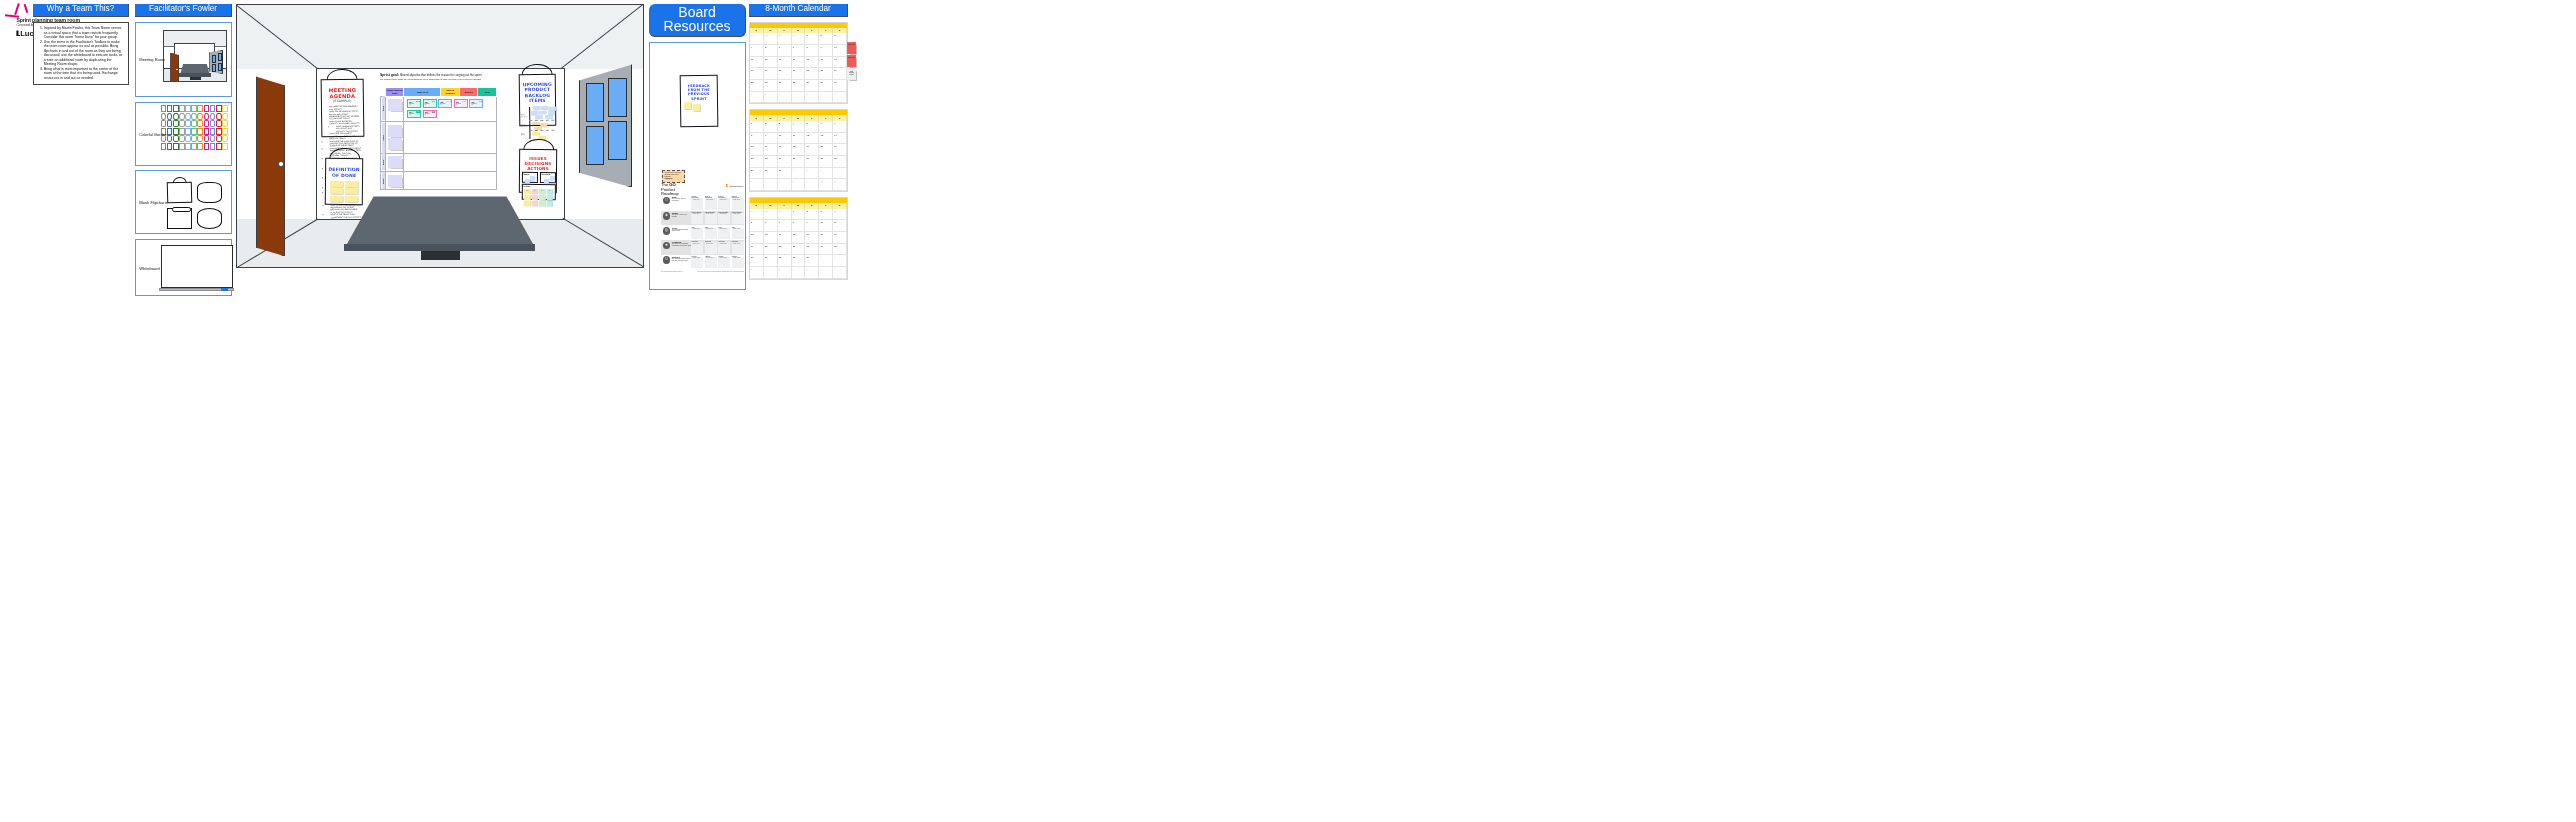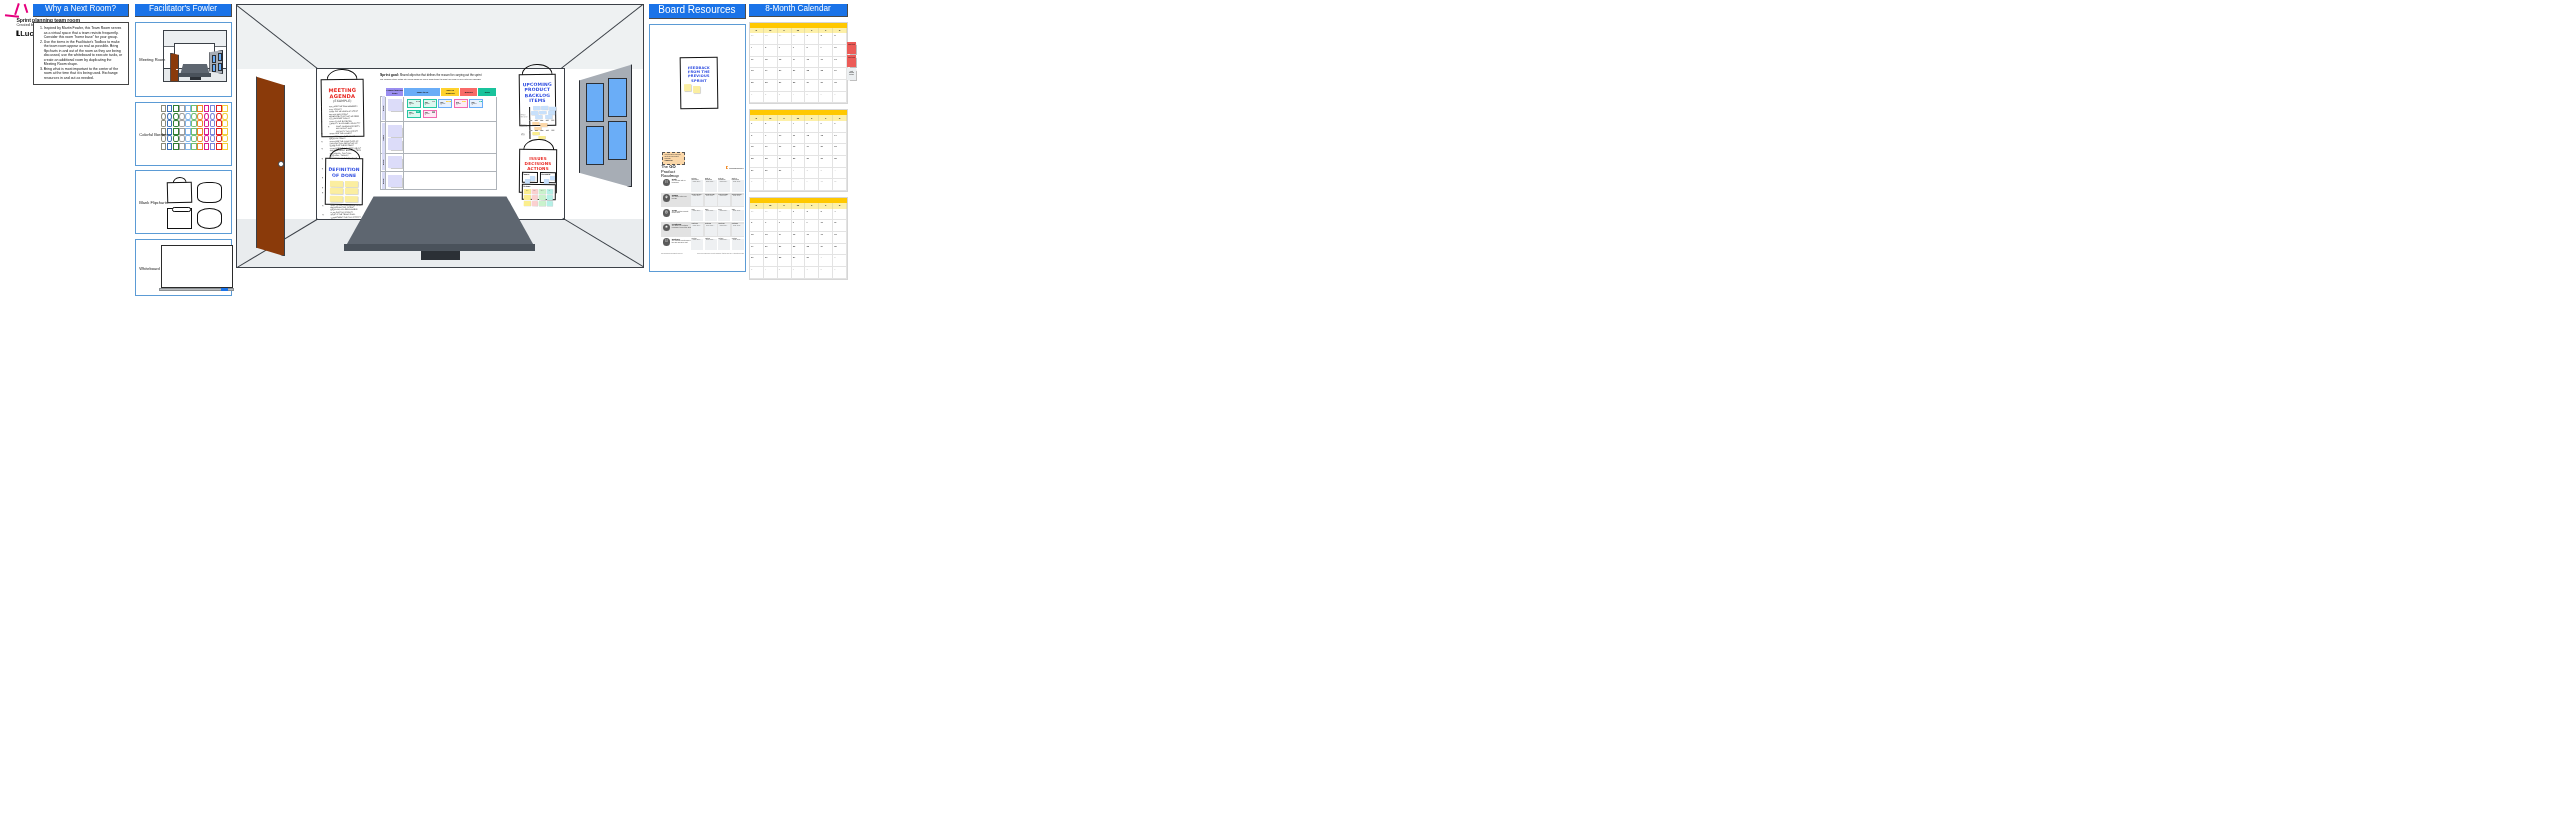--- a/index.html
+++ b/index.html
@@ -190,21 +190,21 @@
   .taskcards{display:flex;flex-wrap:wrap;gap:1.6px;padding:1.6px;}
   .tcard{width:14px;height:8.7px;border:0.3px solid; position:relative; padding:1.1px;
      box-shadow:0.4px 0.4px 0.5px rgba(0,0,0,.15);}
   .tcard .tg{position:absolute;right:0.5px;top:0.5px;font-size:0.9px;padding:0.2px 0.5px;color:#fff;}
   .tcard .tt{font-size:1.4px;font-weight:bold;color:#222;}
   .tcard .td{font-size:1px;color:#555;}
   .tcard .tm{font-size:1px;color:#555;margin-top:0.5px;}
 
   
   #col-board { position:absolute; left:649px; top:3.8px; width:97px; }
-  #col-board .panel-header { font-size:10px; padding:1.6px 0 2.2px; border-bottom-width:1.1px;}
+  #col-board .panel-header { font-size:14px; padding:1.6px 0 2.2px; border-bottom-width:1.1px;border-radius:6px;}
   #board-body { margin-top:5.5px; border:0.5px solid #5b9bd5; background:#fff; height:248px; position:relative; }
   #fb-chart { position:absolute; left:30px; top:32px; width:38px; height:52px;
       background:#fff; border:1.2px solid #111; transform:rotate(-0.8deg); }
   #fb-notes { display:flex; gap:1.6px; padding:0 0 0 2.7px; margin-top:1.1px; }
   #fb-notes .n { width:7.6px; height:7px; background:#fbeea0; box-shadow:0.7px 0.7px 0.7px rgba(0,0,0,.22); }
   #link-note { position:absolute; left:12px; top:127px; width:23px; height:13px;
       background:#fbd7a8; border:0.5px dashed #555; padding:1.1px 1.1px 0 1.6px; }
   #link-note .t { font-size:1.4px; color:#333; line-height:1.22; }
   #link-note .rp { font-size:1.3px; font-weight:bold; color:#222; margin-top:0.3px;}
   #roadmap { position:absolute; left:11px; top:140px; width:83px; }
@@ -254,21 +254,21 @@
     <i class="l1"></i>
       <i class="l2"></i>
       <i class="l3"></i>
   </div>
   <div class="t1">Sprint planning team room</div>
   <div class="t2">Created by Bryan Stallings, Lucid</div>
   <div class="t3"><span class="sq"></span><span>Lucid</span></div>
 </div>
 
 <div id="col-why">
-  <div class="panel-header">Why a Next Room?</div>
+  <div class="panel-header">Why a Team This?</div>
   <div id="why-body">
     <ol id="why-list">
         <li>Inspired by Martin Fowler, this Team Room serves as a virtual space that a team revisits frequently. Consider this room  "home base" for your group.</li>
         <li>Use the items in the Facilitator's Toolbox to make the team room appear as real as possible. Bring flipcharts in and out of the room as they are being discussed, use the whiteboard to execute tasks, or create an additional room by duplicating the Meeting Room shape.</li>
         <li>Bring what is most important to the center of the room at the time that it is being used. Exchange resources in and out as needed.</li>
       </ol>
   </div>
 </div>
 
 <div id="col-tools">

